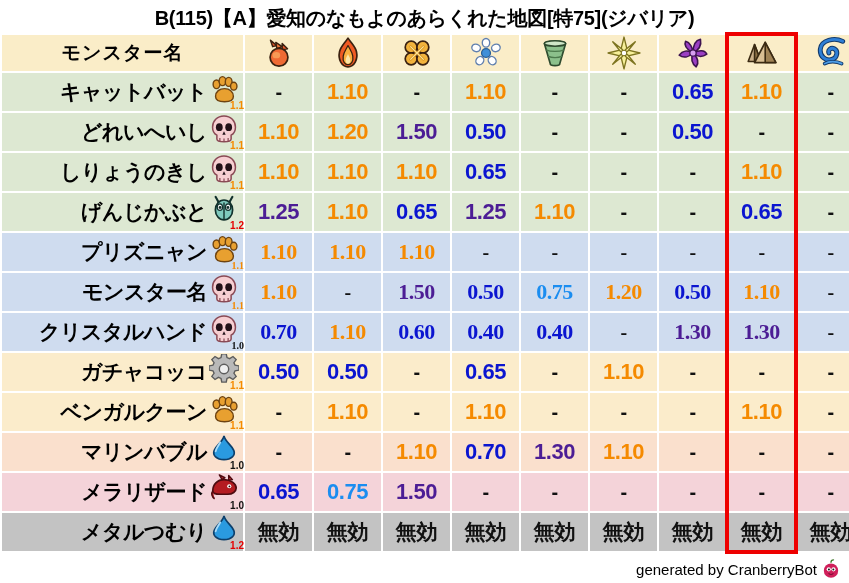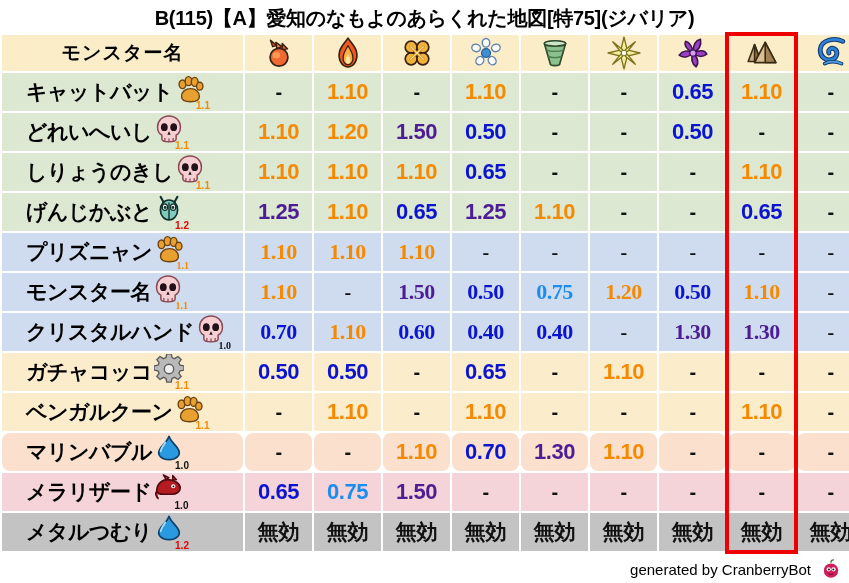--- a/index.html
+++ b/index.html
@@ -53,20 +53,21 @@
   .namecell {
     height: 38px;
     position: relative;
     padding-right: 4px;
     box-sizing: border-box;
     vertical-align: middle;
   }
   .name-inner {
     display: flex;
     align-items: center;
+    justify-content: flex-end;
     height: 25px;
     gap: 2px;
     padding-left: 24px;
   }
   .mname {
     font-size: 21px;
     font-weight: bold;
     color: #000;
     letter-spacing: -0.5px;
     white-space: nowrap;
@@ -134,41 +135,41 @@
   .v-red   { color: #4c1d95; }
   .v-org   { color: #f58a00; }
   .v-blue  { color: #0b15d0; }
   .v-lblue { color: #1b8df0; }
   .v-black { color: #111111; }
 
   
   .bg-green  { background: #dde8d2; }
   .bg-blue   { background: #cfdcef; font-family: Liberation Serif, serif; }
   .bg-cream  { background: #fbeccb; }
-  .bg-peach  { background: #fae0cd; border-radius: 8px; }
+  .bg-peach  { background: #fae0cd; }
   .bg-pink   { background: #f4d3d9; }
   .bg-gray   { background: #c3c3c3; }
 
   
   .highlight-box {
     position: absolute;
     border: 4px solid #ee0000;
     box-sizing: border-box;
     pointer-events: none;
     z-index: 5;
   }
 
   
   .footer {
     position: absolute;
     right: 8px;
     bottom: 4px;
     display: flex;
     align-items: center;
-    gap: 10px;
+    gap: 4px;
     font-size: 15px;
     color: #000;
   }
   .footer .cbicon {
     width: 20px;
     height: 20px;
     display: block;
   }
 </style>
 </head>

